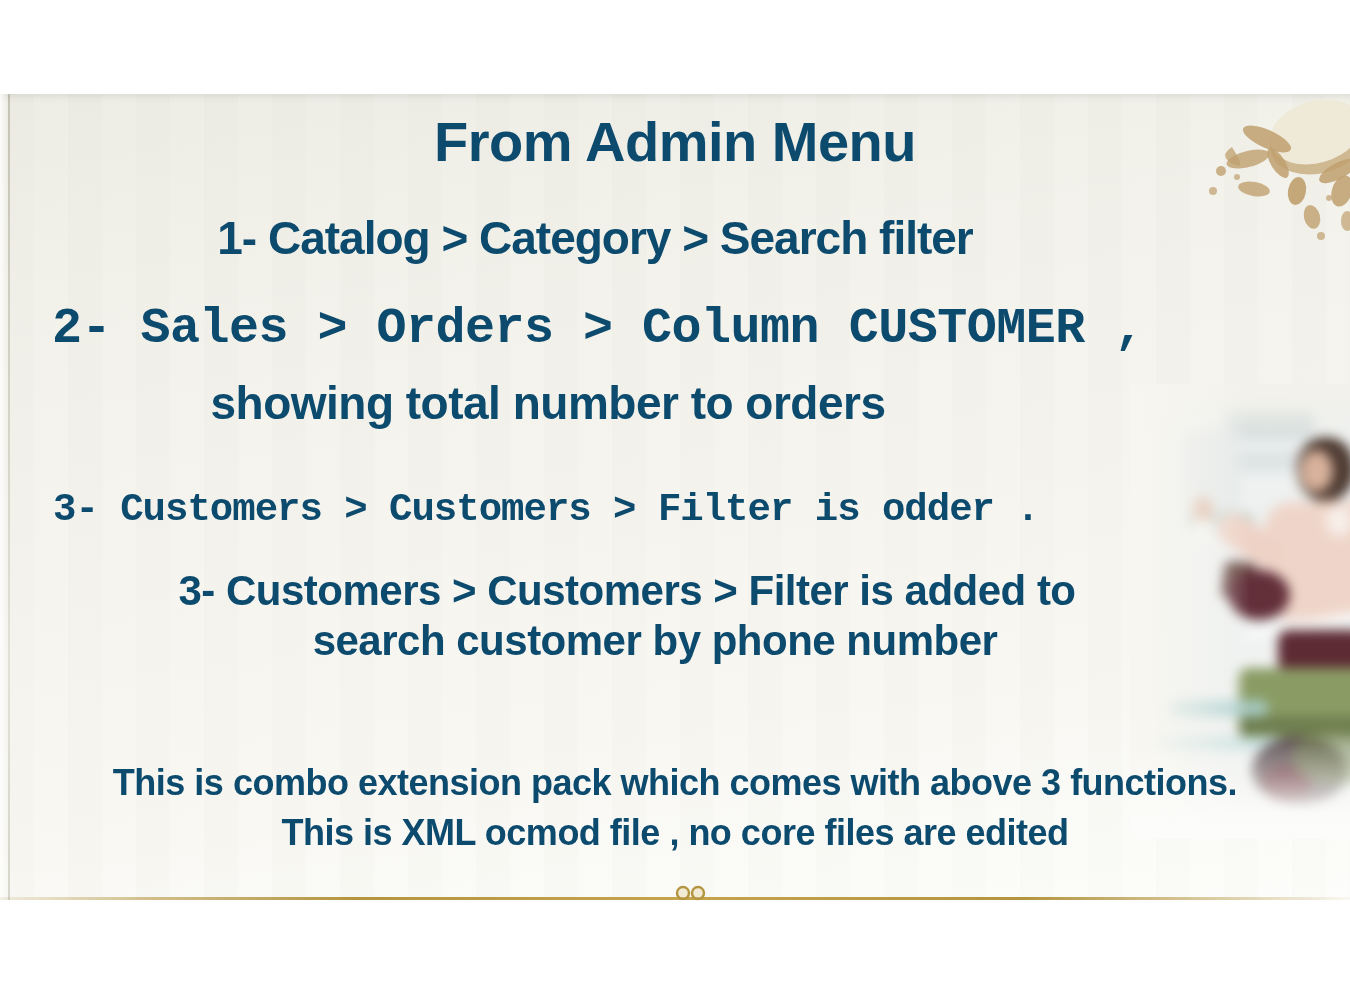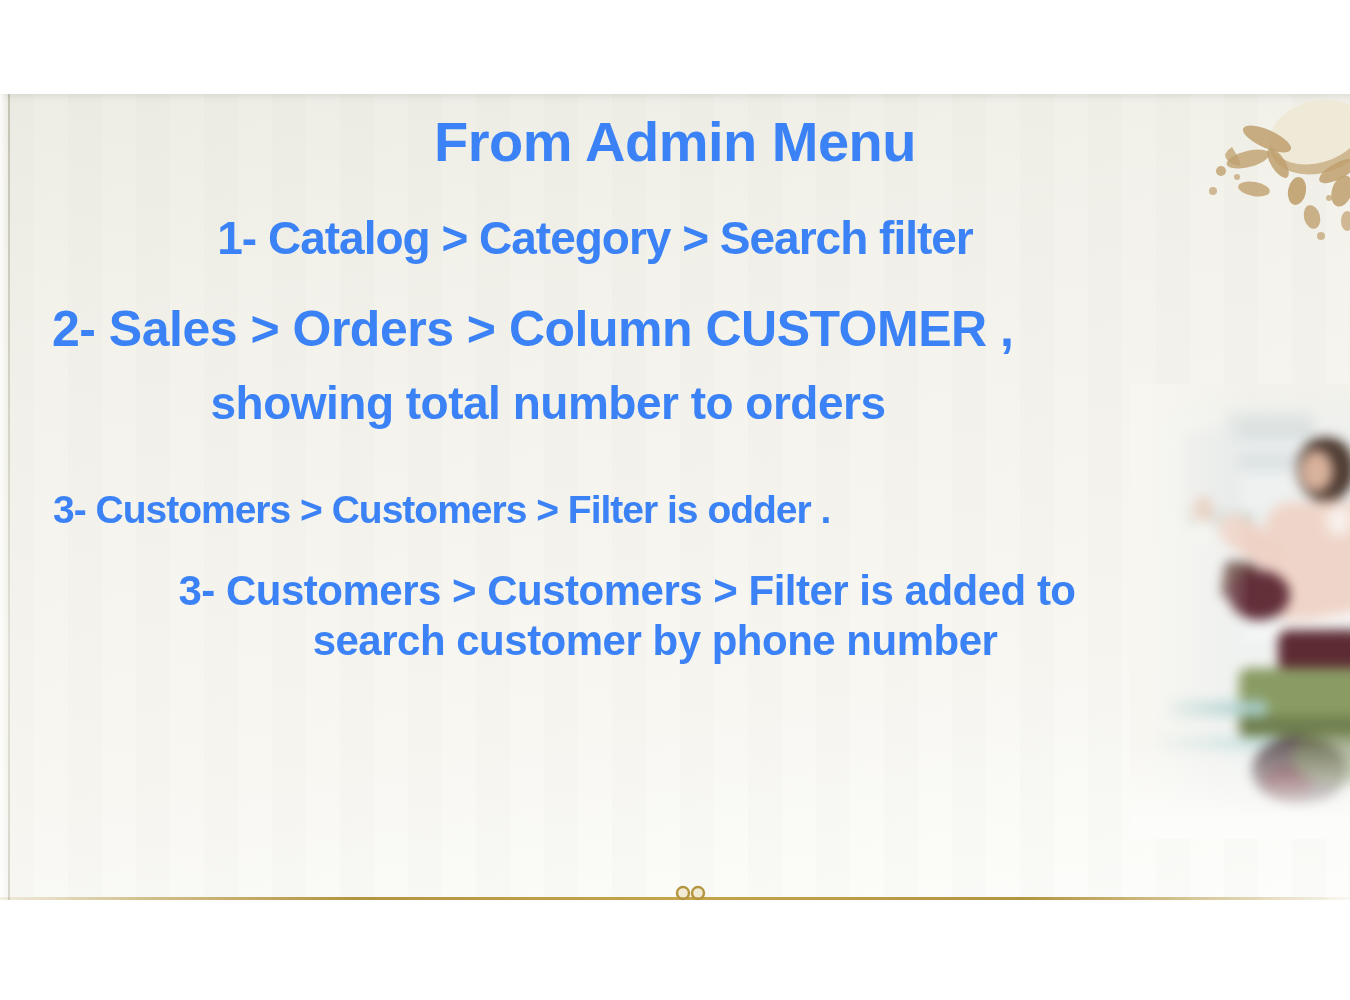--- a/index.html
+++ b/index.html
@@ -23,23 +23,23 @@
     background:linear-gradient(180deg,rgba(135,130,105,.38),rgba(135,130,105,.16) 70%,rgba(135,130,105,.28));}
   
   .gold-line{
     position:absolute;left:0;bottom:0;width:100%;height:3px;
     background:linear-gradient(90deg,rgba(180,149,63,.12) 0%,rgba(180,149,63,.55) 10%,#b4953f 26%,#c5a44c 50%,#b4953f 76%,rgba(180,149,63,.35) 93%,rgba(180,149,63,.05) 100%);
   }
   .gold-ornament{position:absolute;left:672px;bottom:-1px;}
   
   .txt{
     position:absolute;left:0;width:1350px;text-align:center;
-    color:#3b82f6;font-weight:700;line-height:1.05;white-space:nowrap;
+    color:#0c4a6e;font-weight:700;line-height:1.05;white-space:nowrap;
   }
-  .txt.leftal{text-align:right;width:auto;}
+  .txt.leftal{text-align:right;width:auto;font-family:Liberation Mono, monospace;}
   #title   {top:113px;font-size:56px;letter-spacing:-.5px;}
   #line1   {top:214px;font-size:46px;letter-spacing:-1px;transform:translateX(-80px);}
   #line2a  {top:303px;font-size:50px;letter-spacing:-.5px;left:52px;}
   #line2b  {top:379px;font-size:46px;letter-spacing:-.5px;transform:translateX(-127px);}
   #line3a  {top:490px;font-size:39px;letter-spacing:-1px;left:53px;}
   #line3b  {top:569px;font-size:42px;letter-spacing:-.5px;transform:translateX(-48px);}
   #line3c  {top:619px;font-size:42px;letter-spacing:-.5px;transform:translateX(-20px);}
   #foot1   {top:764px;font-size:36px;letter-spacing:-.5px;}
   #foot2   {top:814px;font-size:36px;letter-spacing:-.5px;}
   
@@ -152,13 +152,15 @@
     </svg>
   </div>
 
   <div class="txt" id="title">From Admin Menu</div>
   <div class="txt" id="line1">1- Catalog &gt; Category &gt; Search filter</div>
   <div class="txt leftal" id="line2a">2- Sales &gt; Orders &gt; Column CUSTOMER ,</div>
   <div class="txt" id="line2b">showing total number to orders</div>
   <div class="txt leftal" id="line3a">3- Customers &gt; Customers &gt; Filter is odder .</div>
   <div class="txt" id="line3b">3- Customers &gt; Customers &gt; Filter is added to</div>
   <div class="txt" id="line3c">search customer by phone number</div>
+  <div class="txt" id="foot1">This is combo extension pack which comes with above 3 functions.</div>
+  <div class="txt" id="foot2">This is XML ocmod file , no core files are edited</div>
 </div>
 
 </body></html>

